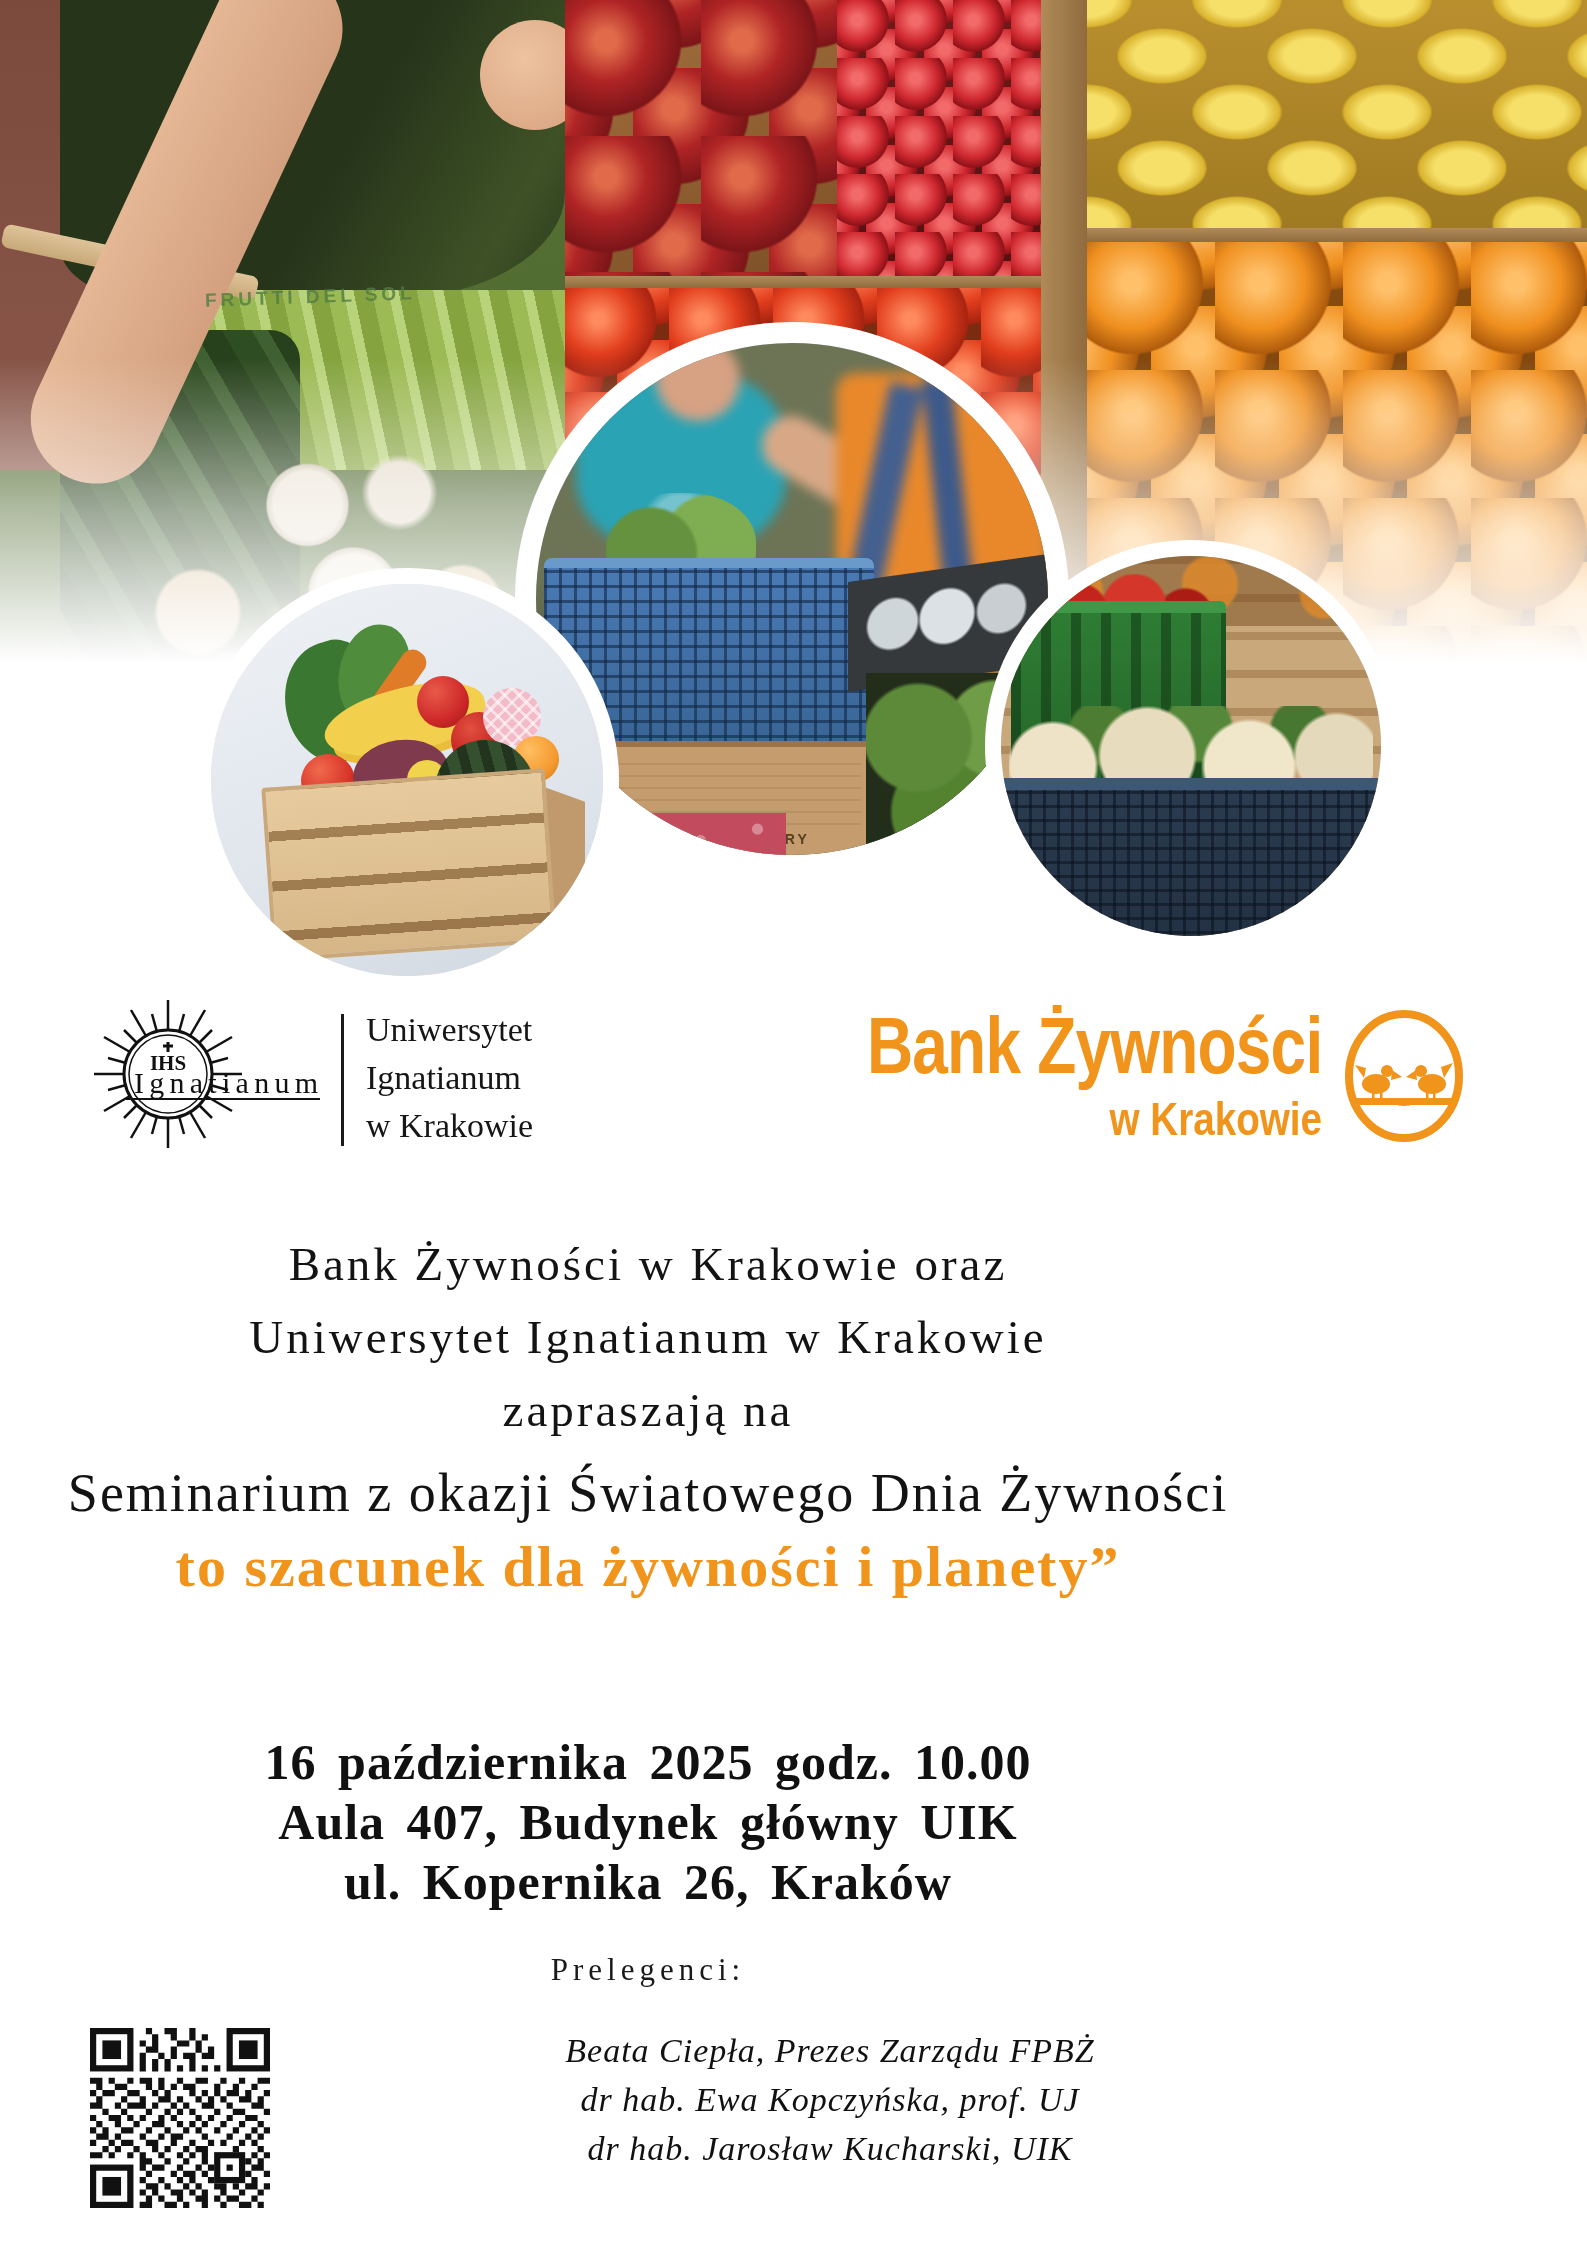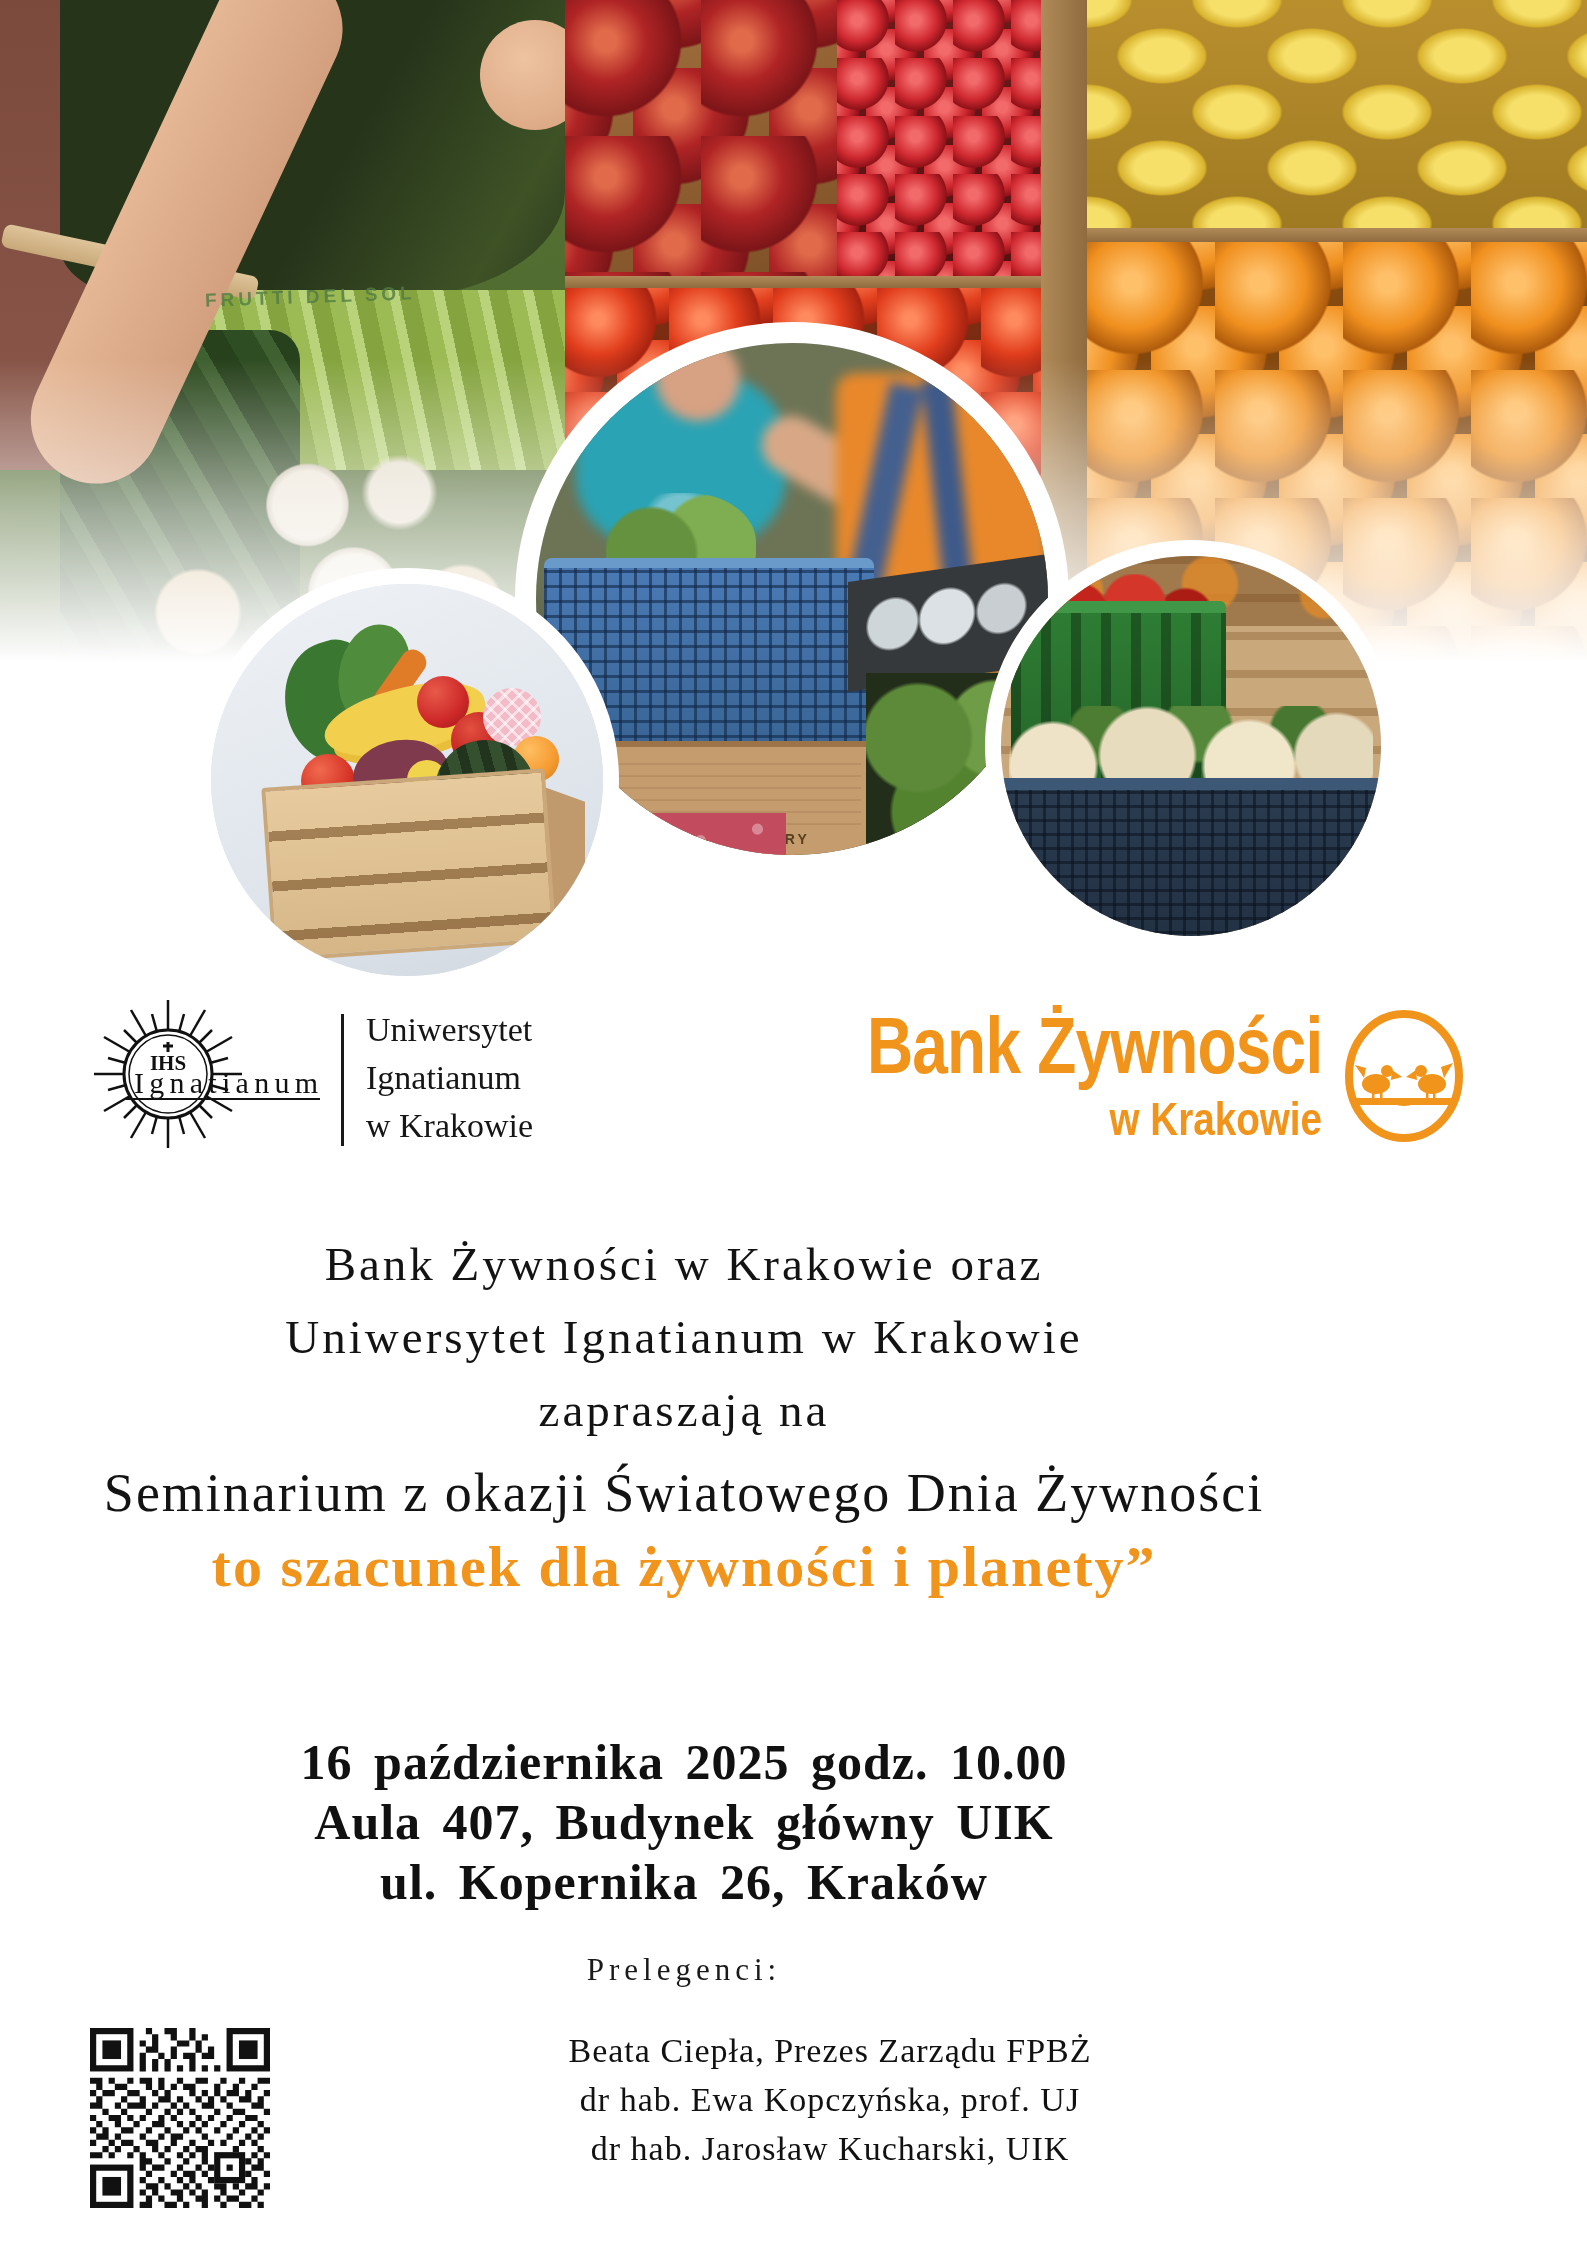--- a/index.html
+++ b/index.html
@@ -97,27 +97,27 @@
     radial-gradient(circle at 25% 25%,#4c7d33 0 30px,rgba(0,0,0,0) 34px),
     radial-gradient(circle at 52% 20%,#55883a 0 32px,rgba(0,0,0,0) 36px),
     radial-gradient(circle at 80% 22%,#477730 0 28px,rgba(0,0,0,0) 32px);}
   
   .uni-text{font-size:34px;line-height:48px;color:#161616;}
   .bank-name{font-family:"Liberation Sans","DejaVu Sans",sans-serif;font-weight:bold;font-size:80px;
     color:#F0941C;letter-spacing:-1px;transform:scaleX(.8);transform-origin:right center;white-space:nowrap;}
   .bank-city{font-family:"Liberation Sans","DejaVu Sans",sans-serif;font-weight:bold;font-size:46px;
     color:#F0941C;transform:scaleX(.84);transform-origin:right center;white-space:nowrap;}
   
-  .center{left:0;width:1296px;text-align:center;padding-left:36px;}
+  .center{left:0;width:1296px;text-align:center;}
   .invite{font-size:47px;line-height:73px;letter-spacing:3px;color:#131313;}
   .seminar{font-size:54px;letter-spacing:2px;color:#131313;}
   .quote{font-size:58px;line-height:86px;font-weight:bold;letter-spacing:2px;color:#F0941C;}
   .event{font-size:50px;line-height:60px;font-weight:bold;letter-spacing:1px;word-spacing:8px;color:#111;}
   .prelegenci{font-size:31px;letter-spacing:5px;color:#1a1a1a;}
-  .speakers{font-size:34px;line-height:49px;letter-spacing:1px;color:#111;}
+  .speakers{font-size:34px;line-height:49px;letter-spacing:1px;color:#111;font-style:italic;}
 </style>
 </head>
 <body>
 
 <div id="poster">
 
   <div id="montage" class="ab">
     <div class="tile t-left" style="left:0;top:0;width:565px;height:690px;">
       <div class="blob lp-wall" style="left:0;top:0;width:95px;height:470px;"></div>
       <div class="blob lp-dark" style="left:60px;top:0;width:505px;height:300px;"></div>

